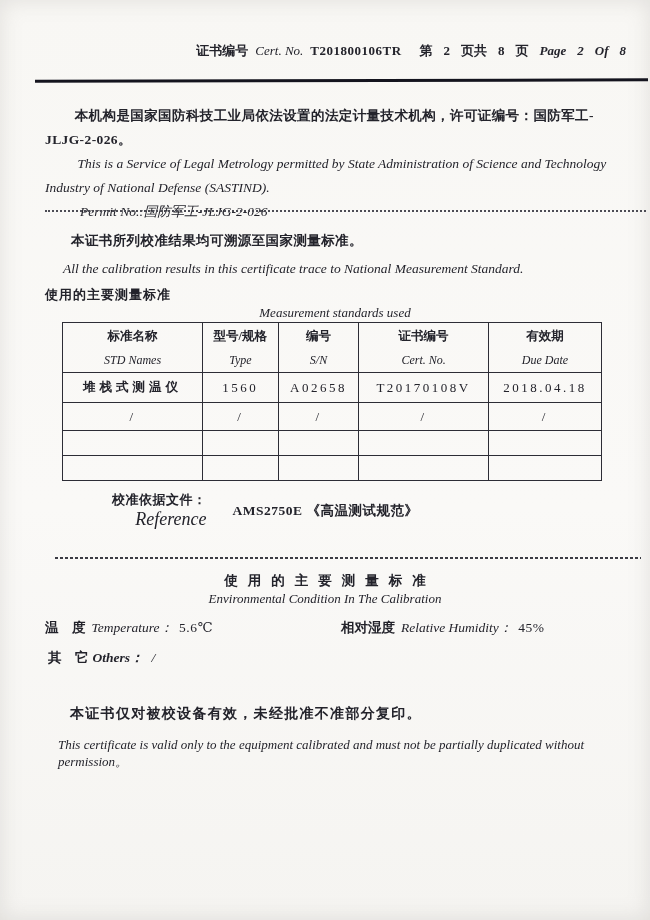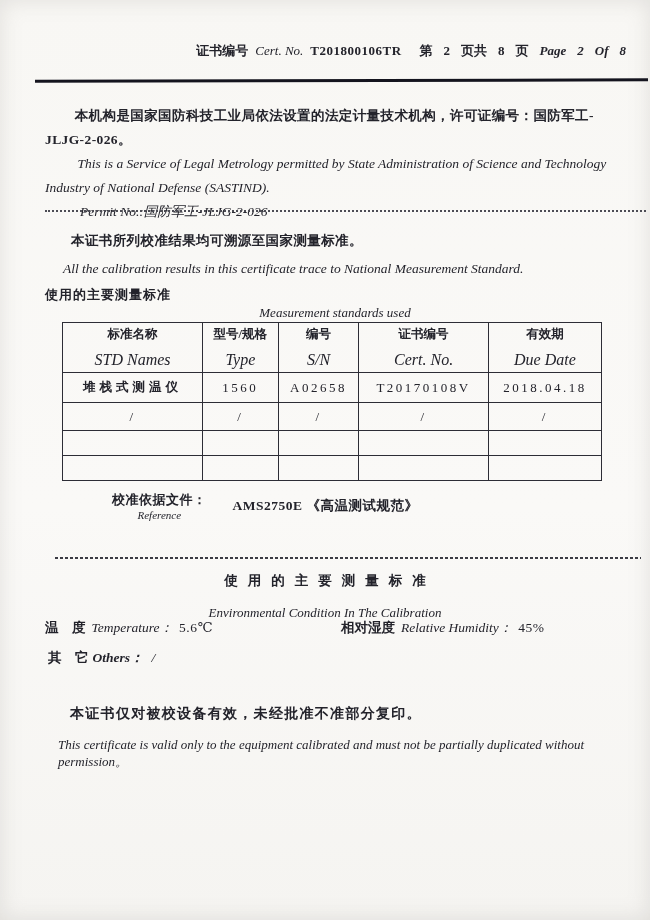--- a/index.html
+++ b/index.html
@@ -58,44 +58,44 @@
     border-collapse:collapse; table-layout:fixed;
   }
   table.std col.c1{width:26%} table.std col.c2{width:14%}
   table.std col.c3{width:15%} table.std col.c4{width:24%} table.std col.c5{width:21%}
   table.std th, table.std td {
     border:1.6px solid #2d2d36; text-align:center; vertical-align:middle;
     padding:0 2px; overflow:hidden;
   }
   table.std th { height:50px; font-weight:400; }
   table.std .h-zh { font-weight:700; font-size:12.5px; }
-  table.std .h-en { font-style:italic; font-size:16px; margin-top:8px; }
+  table.std .h-en { font-style:italic; font-size:12px; margin-top:8px; }
   table.std td { font-size:13px; letter-spacing:2.5px; }
   table.std tr.r1 td { height:30px; }
   table.std tr.r2 td { height:28px; }
   table.std tr.r3 td, table.std tr.r4 td { height:25px; }
   table.std td.name-cell { font-weight:700; letter-spacing:4px; font-size:12.5px; }
 
   
   .reference { position:absolute; top:491px; left:112px; display:flex; align-items:center; }
   .reference .ref-label { text-align:center; }
   .reference .ref-label .zh { font-size:13px; letter-spacing:.5px; }
-  .reference .ref-label .en-it { font-size:11px; }
+  .reference .ref-label .en-it { font-size:18px;text-align:right; }
   .reference .ref-value { margin-left:26px; font-size:13.5px; font-weight:700; letter-spacing:.5px; }
 
   .dashed-sep {
     position:absolute; top:557px; left:55px; width:586px; height:2px;
     background:repeating-linear-gradient(90deg,#3b3b44 0px,#3b3b44 3px,rgba(0,0,0,0) 3px,rgba(0,0,0,0) 5px);
   }
 
   
   .env-title-zh { position:absolute; top:572px; left:0; width:100%; text-align:center;
     font-weight:700; font-size:13.5px; letter-spacing:10px; text-indent:10px; }
   .env-title-en { position:absolute; top:591px; left:0; width:100%; text-align:center;
-    font-style:italic; font-size:13px;margin-top:14px; }
+    font-style:italic; font-size:13px; }
   .env-row { position:absolute; top:619px; left:45px; right:30px; display:flex; font-size:13.5px; }
   .env-row .temp-group { width:296px; }
   .env-row .label-en { font-style:italic; margin-left:6px; }
   .env-row .value { margin-left:6px; letter-spacing:.5px; }
   .others-row { position:absolute; top:649px; left:48px; font-size:13.5px; }
   .others-row .label-en { font-style:italic; margin-left:4px;font-weight:bold; }
   .others-row .value { margin-left:8px; font-style:italic; }
 
   
   .footer-zh { position:absolute; top:705px; left:70px; font-size:14px; font-weight:700; letter-spacing:1.3px; }

